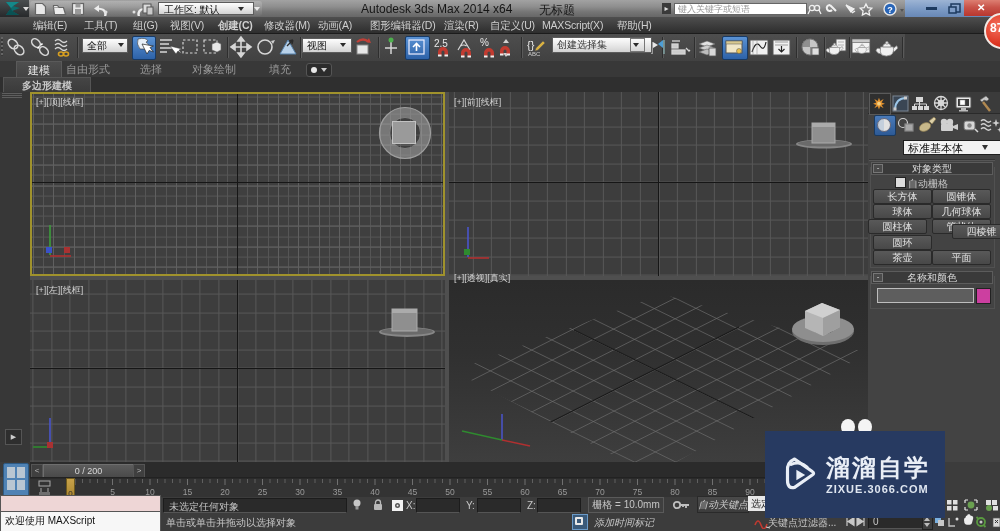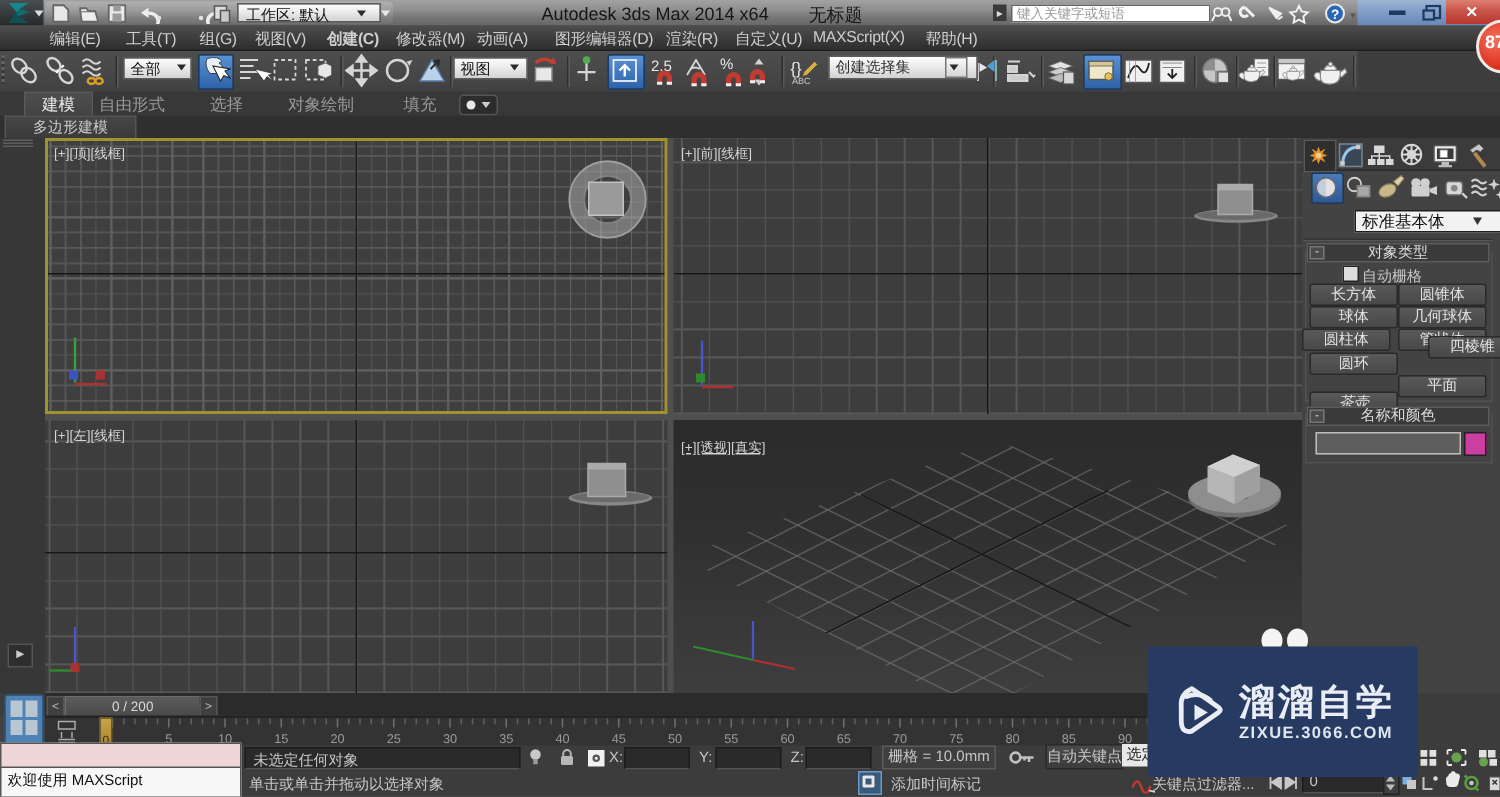--- a/index.html
+++ b/index.html
@@ -20,21 +20,21 @@
 .mi{top:19px;color:#cfcfcf;font-size:10.5px;letter-spacing:-0.2px;white-space:nowrap;}
 
 #toolbar{left:0;top:34px;width:1000px;height:27px;background:linear-gradient(#4e4e4e,#414141);}
 #toolbar2{left:905px;top:34px;width:95px;height:27px;background:#3e3e3e;}
 .bluebtn{background:linear-gradient(#5a92d4,#2d62a8);border:1px solid #173a66;border-radius:2px;}
 
 #ribbon1{left:0;top:61px;width:1000px;height:16px;background:#383838;}
 #ribbon2{left:0;top:77px;width:1000px;height:15px;background:#2f2f2f;}
 .rtab{top:1px;color:#9a9a9a;font-size:11px;}
 #rtab-act{left:16px;top:61px;width:44px;height:16px;background:linear-gradient(#4e4e4e,#424242);border:1px solid #5a5a5a;border-bottom:none;color:#e8e8e8;font-size:11px;text-align:center;line-height:16px;}
-#polytab{left:3px;top:77px;width:86px;height:15px;background:linear-gradient(#454545,#3a3a3a);border:1px solid #555;border-bottom:none;color:#c8c8c8;font-size:10px;text-align:center;line-height:15px;}
+#polytab{left:3px;top:77px;width:86px;height:15px;background:linear-gradient(#454545,#3a3a3a);border:1px solid #555;border-bottom:none;color:#c8c8c8;font-size:10px;text-align:center;line-height:15px;font-weight:bold;}
 
 #vpzone{left:30px;top:92px;width:838px;height:370px;background:#4f4f4f;}
 #leftstrip{left:0;top:92px;width:30px;height:370px;background:#373737;}
 .vp{overflow:hidden;}
 .vpgridA{background:#3f3f3f;background-image:
  repeating-linear-gradient(to right,#606060 0 1px,transparent 1px 20.4px),
  repeating-linear-gradient(to bottom,#606060 0 1px,transparent 1px 20.4px),
  repeating-linear-gradient(to right,#555555 0 1px,transparent 1px 10.2px),
  repeating-linear-gradient(to bottom,#555555 0 1px,transparent 1px 10.2px);}
 .vpgridB{background:#3d3d3d;background-image:
@@ -48,21 +48,21 @@
 .rollhead{left:3px;width:120px;height:11px;background:#3a3a3a;border:1px solid #5c5c5c;color:#dcdcdc;font-size:10px;text-align:center;line-height:11px;}
 .pbtn{width:57px;height:13px;background:linear-gradient(#595959,#484848);border:1px solid #2a2a2a;border-radius:2px;color:#e2e2e2;font-size:10px;text-align:center;line-height:13px;}
 
 #tsliderrow{left:0;top:462px;width:1000px;height:15px;background:#3c3c3c;}
 #tstrack{left:30px;top:0;width:838px;height:15px;background:#2b2b2b;border-bottom:1px solid #4a4a4a;}
 #ruler{left:30px;top:477px;width:838px;height:20px;background:#333333;}
 #rulerR{left:868px;top:462px;width:132px;height:35px;background:#3c3c3c;}
 #statusbar{left:0;top:497px;width:1000px;height:34px;background:#3c3c3c;}
 .sfield{background:#2a2a2a;border:1px solid #1c1c1c;border-bottom-color:#555;}
 .stext{color:#c6c6c6;font-size:10px;}
-.sbtn{background:linear-gradient(#4a4a4a,#3c3c3c);border:1px solid #2a2a2a;color:#c9c9c9;font-size:10px;text-align:center;}
+.sbtn{background:linear-gradient(#4a4a4a,#3c3c3c);border:1px solid #2a2a2a;color:#c9c9c9;font-size:10px;text-align:center;font-style:italic;}
 
 #wm{left:765px;top:431px;width:180px;height:87px;background:#273a61;}
 </style></head>
 <body>
 
 <div class="abs" id="titlebar"></div>
 <div class="abs" id="titleblue"></div>
 <div class="abs" id="maxlogo"></div>
 <div class="abs" style="left:30px;top:1px;width:232px;height:15px;border-radius:3px;background:linear-gradient(rgba(255,255,255,0.18),rgba(255,255,255,0.04));"></div>
 <svg class="abs" style="left:3px;top:0px" width="24" height="17" viewBox="0 0 24 17">
@@ -432,21 +432,21 @@
       <polygon points="805,311 822,303 840,310 840,327 823,336 805,328" fill="#b5b5b5"></polygon>
       <polygon points="805,311 822,303 840,310 823,318" fill="#d0d0d0"></polygon>
       <polygon points="823,318 840,310 840,327 823,336" fill="#9f9f9f"></polygon>
     </g>
 
     <line x1="502" y1="440" x2="502" y2="414" stroke="#4a55cc" stroke-width="1.5"></line>
     <line x1="502" y1="440" x2="462" y2="431" stroke="#2f8a2f" stroke-width="1.5"></line>
     <line x1="502" y1="440" x2="530" y2="446" stroke="#b03030" stroke-width="1.5"></line>
   </svg>
 </div>
-<div class="abs vplabel" style="left:454px;top:292px;text-decoration:underline;">[+][透视][真实]</div>
+<div class="abs vplabel" style="left:454px;top:272px;">[+][透视][真实]</div>
 
 <div class="abs" id="rpanel"></div>
 <div class="abs" style="left:868px;top:92px;width:132px;height:21px;background:#3b3b3b;border-bottom:1px solid #2a2a2a;"></div>
 <div class="abs" style="left:869px;top:93px;width:20px;height:20px;background:#2f2f2f;border:1px solid #5a5a5a;"></div>
 <svg class="abs" style="left:868px;top:92px" width="132px" height="22" viewBox="0 0 132 22">
     <g fill="#e0912f" transform="translate(2.4,2.6) scale(0.78)">
       <path d="M11 4 l1.6 4.2 4.4 -2.6 -2.6 4.4 4.2 1.6 -4.2 1.6 2.6 4.4 -4.4 -2.6 -1.6 4.2 -1.6 -4.2 -4.4 2.6 2.6 -4.4 -4.2 -1.6 4.2 -1.6 -2.6 -4.4 4.4 2.6 z"></path>
       <circle cx="11" cy="11.6" r="2.4" fill="#f6d080"></circle>
     </g>
     <g>
@@ -520,21 +520,21 @@
 <div class="abs" style="left:895px;top:177px;width:9px;height:9px;background:#ddd;border:1px solid #222;"></div>
 <div class="abs stext" style="left:908px;top:177px;font-size:10px;">自动栅格</div>
 <div class="abs pbtn" style="left:873px;top:189px;">长方体</div>
 <div class="abs pbtn" style="left:932px;top:189px;">圆锥体</div>
 <div class="abs pbtn" style="left:873px;top:204.2px;">球体</div>
 <div class="abs pbtn" style="left:932px;top:204.2px;">几何球体</div>
 <div class="abs pbtn" style="left:868px;top:219.39999999999998px;">圆柱体</div>
 <div class="abs pbtn" style="left:932px;top:219.39999999999998px;">管状体</div>
 <div class="abs pbtn" style="left:873px;top:234.59999999999997px;">圆环</div>
 <div class="abs pbtn" style="left:932px;top:224px;margin-left:20px;">四棱锥</div>
-<div class="abs pbtn" style="left:873px;top:261px;font-style:italic;">茶壶</div>
+<div class="abs pbtn" style="left:873px;top:250px;">茶壶</div>
 <div class="abs pbtn" style="left:932px;top:249.79999999999995px;">平面</div>
 <div class="abs rollhead" style="left:871px;top:271px;">名称和颜色</div>
 <div class="abs" style="left:873px;top:273px;width:8px;height:7px;background:#4a4a4a;border:1px solid #777;color:#ddd;font-size:8px;line-height:5px;text-align:center;">-</div>
 <div class="abs" style="left:870px;top:276px;width:123px;height:32px;border:1px solid #515151;border-top:none;"></div>
 <div class="abs" style="left:877px;top:288px;width:95px;height:13px;background:#5e5e5e;border:1px solid #bdbdbd;"></div>
 <div class="abs" style="left:976px;top:288px;width:13px;height:14px;background:#cc3fa0;border:1px solid #222;"></div>
 
 <div class="abs" id="tsliderrow">
     <div class="abs" id="tstrack"></div>
   </div>
@@ -716,21 +716,21 @@
     <circle cx="5" cy="6" r="3.2" fill="none" stroke="#c0c0c0" stroke-width="1.8"></circle>
     <path d="M8 6 h9 m-3 0 v3 m-3 -3 v2" stroke="#c0c0c0" stroke-width="1.8"></path>
   </svg>
 <div class="abs sbtn" style="left:697px;top:496px;width:50px;height:15px;line-height:15px;">自动关键点</div>
 <div class="abs sbtn" style="left:718px;top:513px;width:50px;height:15px;line-height:15px;margin-top:32px;">设置关键点</div>
 <div class="abs" style="left:748px;top:496px;width:40px;height:15px;background:#e8e8e8;color:#222;font-size:10px;line-height:15px;padding-left:3px;box-sizing:border-box;">选定对</div>
 <div class="abs stext" style="left:166px;top:516px;">单击或单击并拖动以选择对象</div>
 <div class="abs" style="left:572px;top:514px;width:14px;height:14px;background:#3a5a7a;border:1px solid #6a9ac8;"></div>
 <div class="abs" style="left:575px;top:517px;width:8px;height:8px;background:#e8e8e8;border-radius:1px;"></div>
 <div class="abs" style="left:577px;top:519px;width:4px;height:4px;background:#3a5a7a;"></div>
-<div class="abs stext" style="left:594px;top:516px;">添加时间标记</div>
+<div class="abs stext" style="left:594px;top:516px;font-style:italic;">添加时间标记</div>
 <svg class="abs" style="left:753px;top:514px" width="18" height="15" viewBox="0 0 18 15">
     <path d="M2 11 q3 -8 6 0 t6 -1" stroke="#c03a30" stroke-width="1.6" fill="none"></path>
     <path d="M13 13 l4 1" stroke="#ddd" stroke-width="1"></path>
   </svg>
 <div class="abs stext" style="left:768px;top:516px;">关键点过滤器...</div>
 <svg class="abs" style="left:845px;top:515px" width="22" height="13" viewBox="0 0 22 13">
     <g fill="#c8c8c8">
       <path d="M2 2 v9 M3 6.5 l6 -4 v8 z M12 2 v9 M19 2 v9 M18 6.5 l-6 -4 v8 z" stroke="#c8c8c8" stroke-width="1.2"></path>
     </g>
   </svg>

